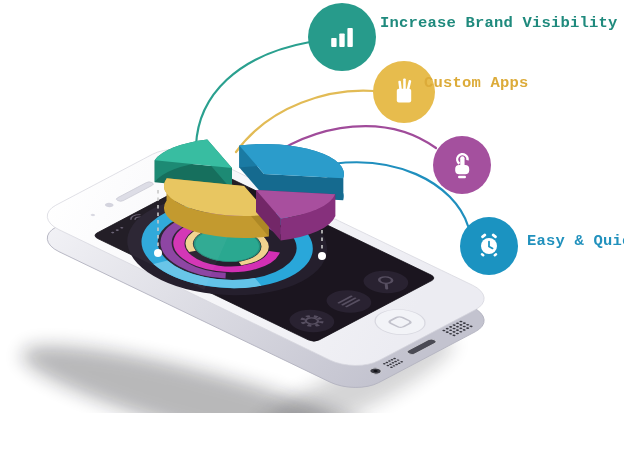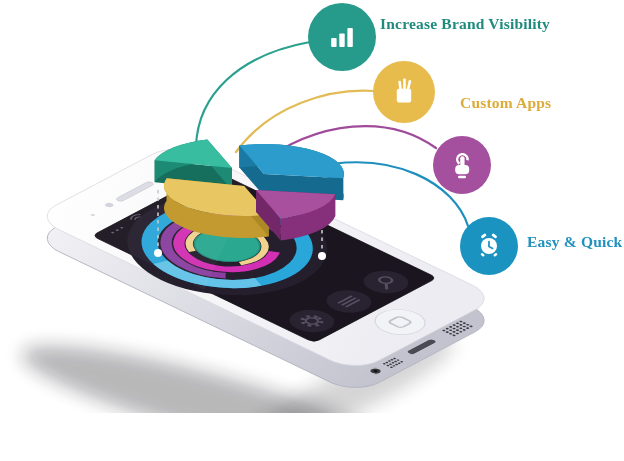--- a/index.html
+++ b/index.html
@@ -1,35 +1,35 @@
 <!DOCTYPE html>
 <html><head>
 <meta charset="utf-8">
 <style>
   html,body{margin:0;padding:0;background:#ffffff;}
   .stage{
     position:relative;width:624px;height:413px;overflow:hidden;
-    background:#ffffff;font-family:Liberation Serif, serif;
+    background:#ffffff;font-family:Liberation Mono, monospace;
   }
   .stage svg.scene{position:absolute;left:0;top:0;}
   .bubble{
     position:absolute;border-radius:50%;display:flex;
     align-items:center;justify-content:center;box-sizing:border-box;
   }
   .bubble svg{display:block;}
   .feature-label{
     position:absolute;font-weight:700;font-size:15.5px;
     letter-spacing:.2px;white-space:nowrap;line-height:17px;
   }
   .b0{left:308px;top:3px;width:68px;height:68px;background:#279b8b;}
   .b1{left:373px;top:61px;width:62px;height:62px;background:#e7bc4d;}
   .b2{left:433px;top:136px;width:58px;height:58px;background:#a4509e;}
   .b3{left:460px;top:217px;width:58px;height:58px;background:#1b93c1;}
   .l0{left:380px;top:15px;color:#1f8a7d;}
-  .l1{left:460px;top:75px;color:#dcab39;margin-top:19px;}
+  .l1{left:424px;top:75px;color:#dcab39;}
   .l2{left:500px;top:154px;color:#a1479b;}
   .l3{left:527px;top:233px;color:#2191bd;}
 </style>
 </head>
 <body>
 
 <div class="stage">
 
 <svg class="scene" width="624" height="461" viewBox="0 0 624 461">
   <defs>

